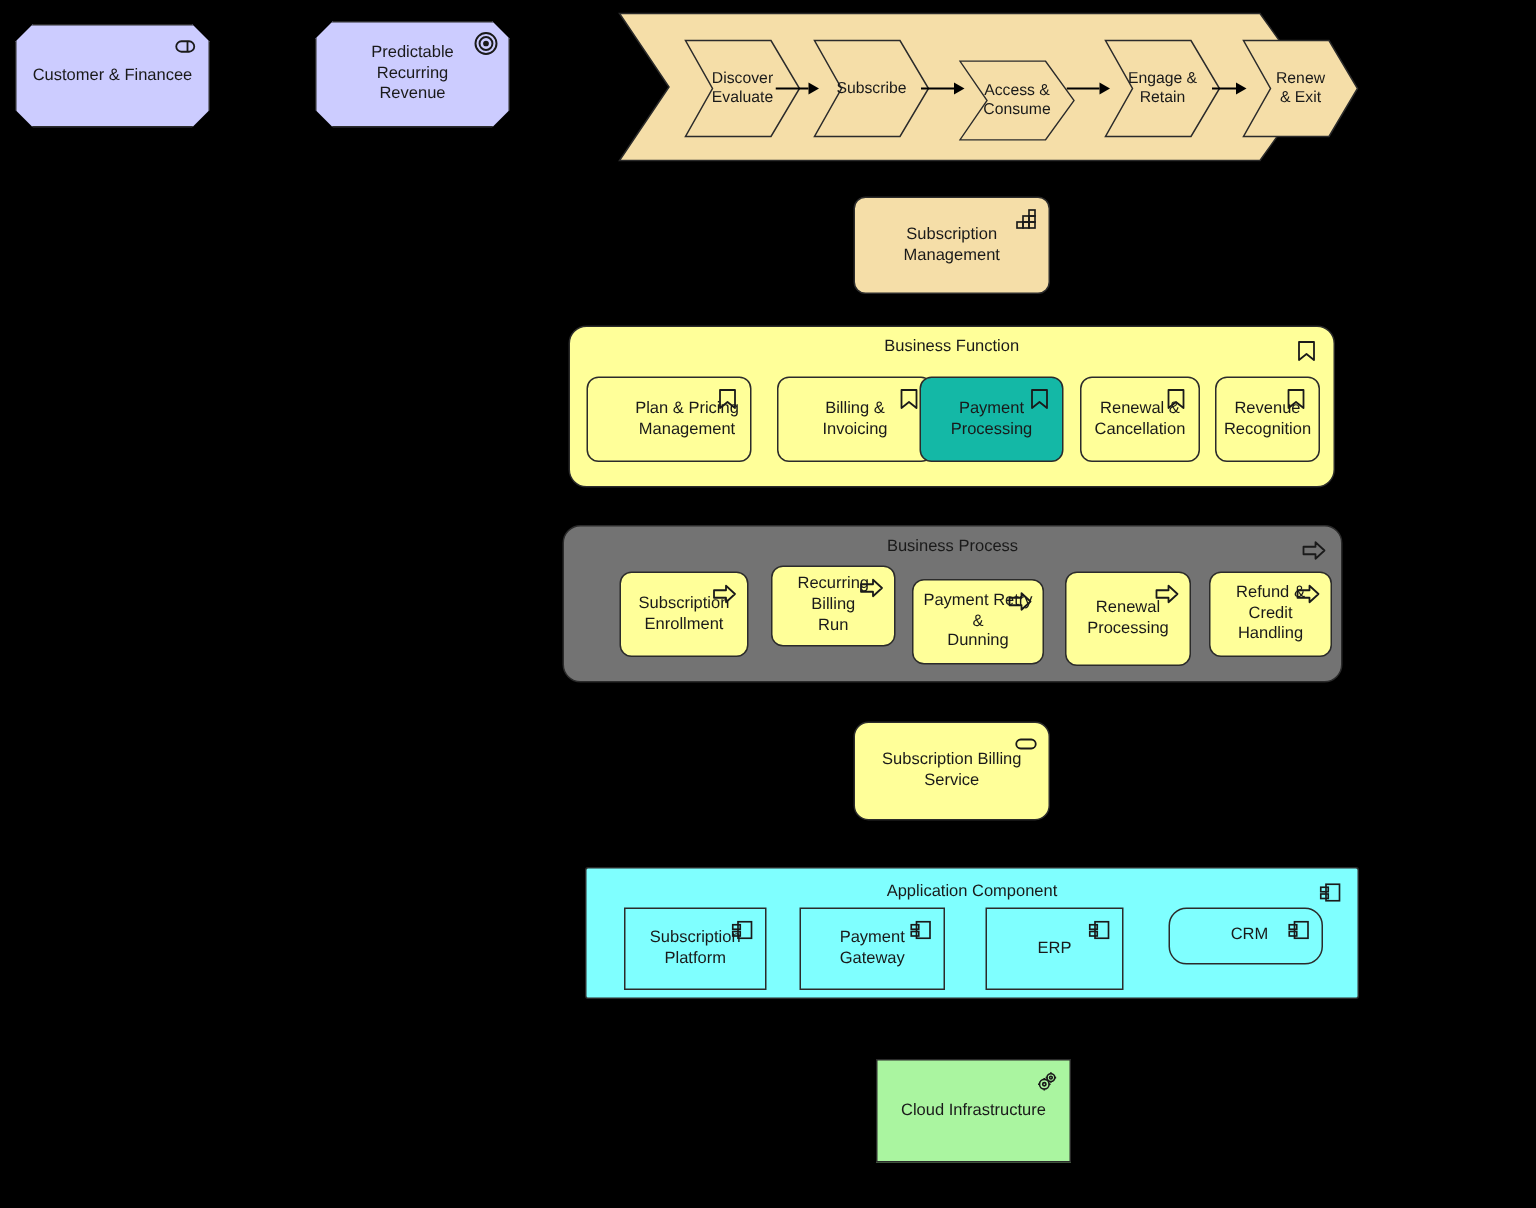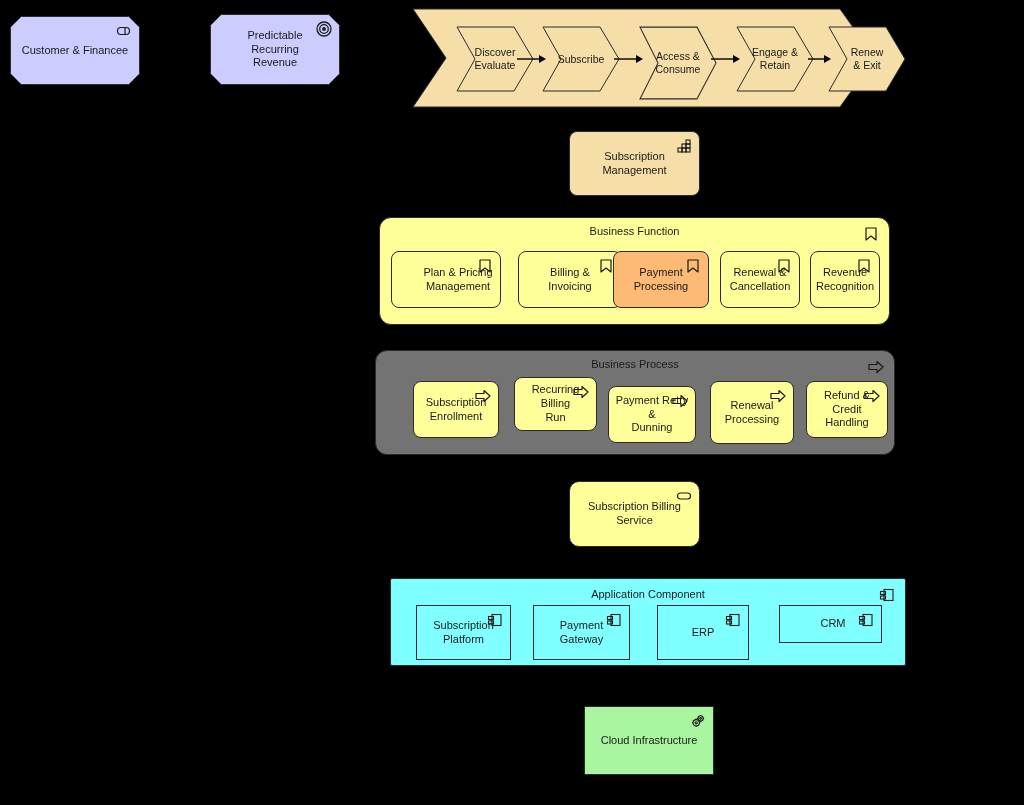--- a/index.html
+++ b/index.html
@@ -143,21 +143,21 @@
       <svg class="chev" viewBox="0 0 78 66" preserveAspectRatio="none">
         <path d="M 1 1 L 58 1 L 77 33 L 58 65 L 1 65 L 19 33 Z" fill="#F5DEA8" stroke="#2b2b2b" stroke-width="1"></path>
       </svg>
       <span class="stxt" style="white-space:pre-line;">Subscribe</span>
     </div>
     <svg class="connector" style="left:204px; top:47px; width:30px; height:12px;" viewBox="0 0 30 12">
       <line x1="0" y1="6" x2="22" y2="6" stroke="#000" stroke-width="1.4"></line>
       <path d="M 22 2 L 29 6 L 22 10 Z" fill="#000"></path>
     </svg>
 
-    <div class="stage" style="left:229px; top:20px; width:78px; height:74px;">
+    <div class="stage" style="left:229px; top:34px; width:78px; height:54px;">
       <svg class="chev" viewBox="0 0 78 66" preserveAspectRatio="none">
         <path d="M 1 1 L 58 1 L 77 33 L 58 65 L 1 65 L 19 33 Z" fill="#F5DEA8" stroke="#2b2b2b" stroke-width="1"></path>
       </svg>
       <span class="stxt" style="white-space:pre-line;">Access &amp;
 Consume</span>
     </div>
     <svg class="connector" style="left:301px; top:47px; width:30px; height:12px;" viewBox="0 0 30 12">
       <line x1="0" y1="6" x2="22" y2="6" stroke="#000" stroke-width="1.4"></line>
       <path d="M 22 2 L 29 6 L 22 10 Z" fill="#000"></path>
     </svg>
@@ -220,21 +220,21 @@
     <div class="node rounded-sm" style="left:138px; top:33px; width:104px; height:57px; background:#FFFF99;">
       <span class="ico">
         <svg viewBox="0 0 18 18">
             <path d="M 4 15 L 4 3 L 14 3 L 14 15 L 9 11 Z" fill="none" stroke="#1a1a1a" stroke-width="1.2" stroke-linejoin="round"></path>
           </svg>
       </span>
       <span class="lbl" style="white-space:pre-line;">Billing &amp;
 Invoicing</span>
     </div>
 
-    <div class="node rounded-sm" style="left:233px; top:33px; width:96px; height:57px; background:#fdba74;">
+    <div class="node rounded-sm" style="left:233px; top:33px; width:96px; height:57px; background:#14b8a6;">
       <span class="ico">
         <svg viewBox="0 0 18 18">
             <path d="M 4 15 L 4 3 L 14 3 L 14 15 L 9 11 Z" fill="none" stroke="#1a1a1a" stroke-width="1.2" stroke-linejoin="round"></path>
           </svg>
       </span>
       <span class="lbl" style="white-space:pre-line;">Payment
 Processing</span>
     </div>
 
     <div class="node rounded-sm" style="left:340px; top:33px; width:80px; height:57px; background:#FFFF99;">
@@ -371,21 +371,21 @@
             <g fill="none" stroke="#1a1a1a" stroke-width="1.1">
               <rect x="6" y="3.5" width="9" height="11"></rect>
               <rect x="2.5" y="5.5" width="5" height="3"></rect>
               <rect x="2.5" y="10" width="5" height="3"></rect>
             </g>
           </svg>
       </span>
       <span class="lbl" style="white-space:pre-line;">Payment Gateway</span>
     </div>
 
-    <div class="node" style="left:388px; top:26px; width:103px; height:38px; background:#7FFFFF; border-radius:0;padding-left:11px;">
+    <div class="node" style="left:388px; top:26px; width:103px; height:38px; background:#7FFFFF; border-radius:12px;padding-left:11px;">
       <span class="ico">
         <svg viewBox="0 0 18 18">
             <g fill="none" stroke="#1a1a1a" stroke-width="1.1">
               <rect x="6" y="3.5" width="9" height="11"></rect>
               <rect x="2.5" y="5.5" width="5" height="3"></rect>
               <rect x="2.5" y="10" width="5" height="3"></rect>
             </g>
           </svg>
       </span>
       <span class="lbl" style="white-space:pre-line;">CRM</span>

